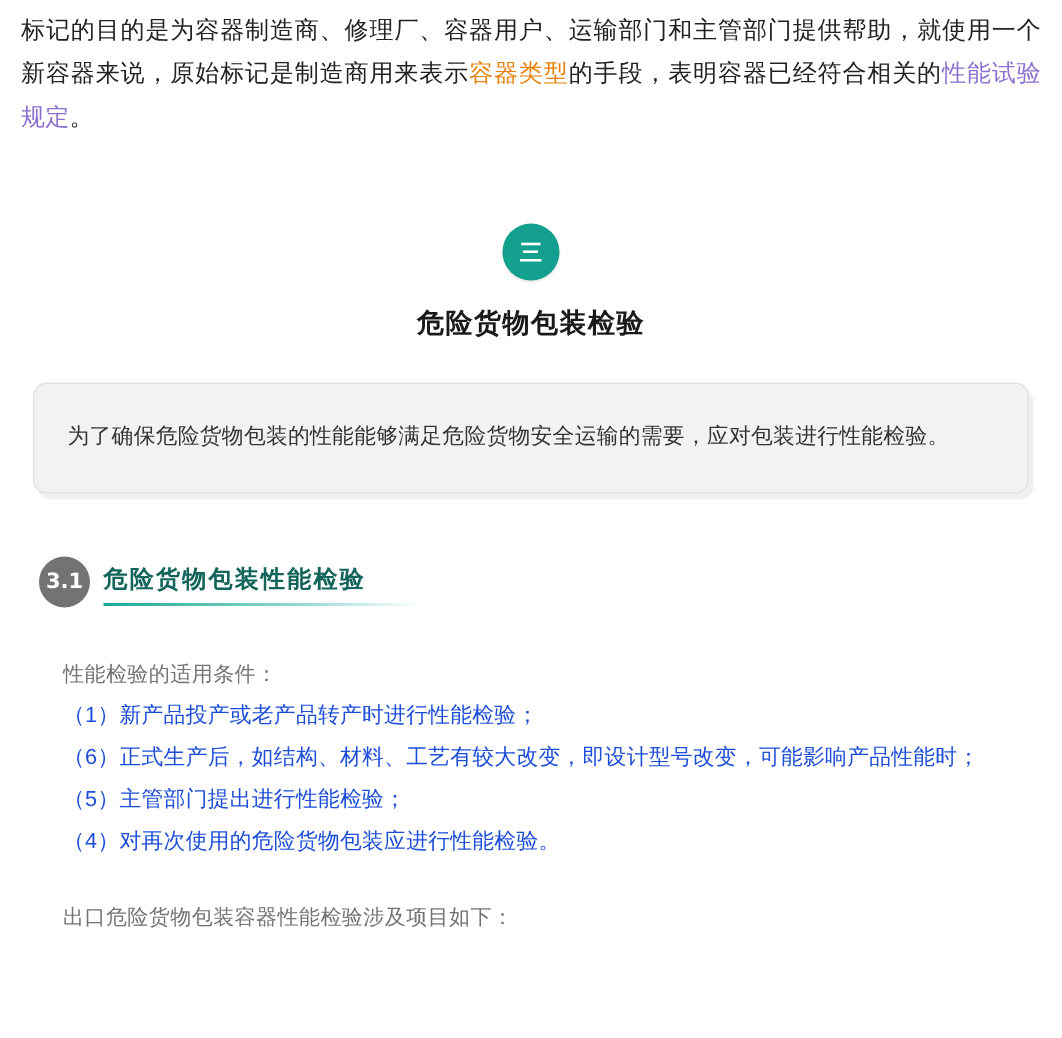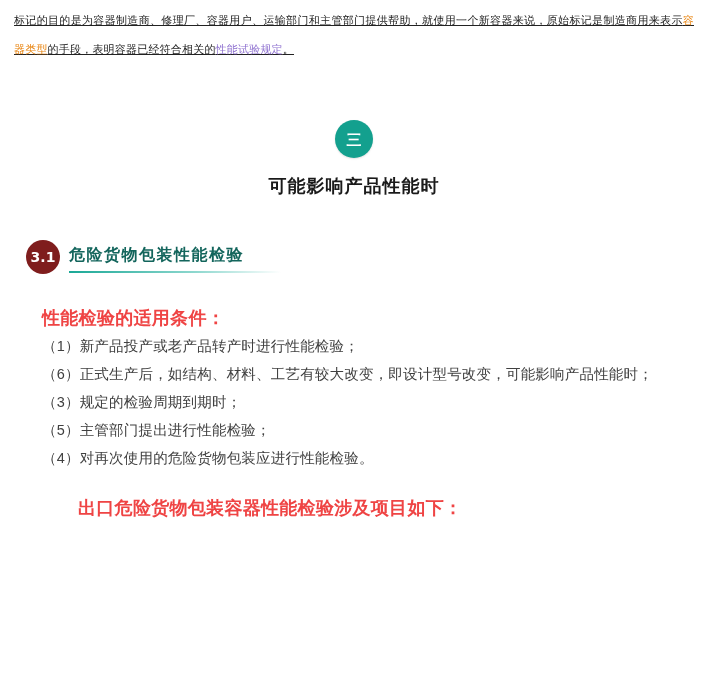--- a/index.html
+++ b/index.html
@@ -18,27 +18,26 @@
   .page {
     width: 708px;
     height: 692px;
     box-sizing: border-box;
     padding: 0 14px;
     position: relative;
   }
 
   
   .intro {
-    font-size: 11px;
+    font-size: 16px;
     line-height: 29px;
     color: #222;
     text-align: justify;
     margin: 6px 0 0 0;
     letter-spacing: 0.2px;
-    text-decoration: underline;
   }
   .intro .hl-orange {
     color: #e8820c;
   }
   .intro .hl-purple {
     color: #8d6fcf;
   }
 
   
   .chapter-block {
@@ -88,21 +87,21 @@
   
   .section {
     margin: 42px 0 0 12px;
     display: flex;
     align-items: flex-end;
   }
   .section-num {
     width: 34px;
     height: 34px;
     border-radius: 50%;
-    background: #7f1d1d;
+    background: #737373;
     color: #ffffff;
     font-size: 14px;
     font-weight: bold;
     display: flex;
     align-items: center;
     justify-content: center;
     flex: 0 0 auto;
     font-family: "DejaVu Sans", sans-serif;
   }
   .section-title-wrap {
@@ -122,66 +121,67 @@
     width: 212px;
     background: linear-gradient(to right, #1aa896 0%, #8fd8cf 60%, #ffffff 100%);
   }
 
   
   .body-block {
     margin: 30px 0 0 28px;
     width: 640px;
   }
   .body-head {
-    font-size: 18px;
-    font-weight: bold;
-    color: #ef4444;
+    font-size: 14px;
+    font-weight: normal;
+    color: #737373;
     line-height: 28px;
     letter-spacing: 0.3px;
   }
   .body-item {
     font-size: 14.5px;
-    color: #404040;
+    color: #1d4ed8;
     line-height: 28px;
     text-align: justify;
     letter-spacing: 0.2px;
   }
   .body-head.second {
     margin-top: 22px;
-    margin-left: 36px;
   }
 </style>
 </head>
 <body>
 
 <div class="page">
 
   <p class="intro">
     <span>标记的目的是为容器制造商、修理厂、容器用户、运输部门和主管部门提供帮助，就使用一个新容器来说，原始标记是制造商用来表示</span><span class="hl-orange">容器类型</span><span>的手段，表明容器已经符合相关的</span><span class="hl-purple">性能试验规定</span><span>。</span>
   </p>
 
   <div class="chapter-block">
     <div class="chapter-badge">
       <span>三</span>
     </div>
-    <div class="chapter-title">可能影响产品性能时</div>
+    <div class="chapter-title">危险货物包装检验</div>
   </div>
 
+  <div class="callout">
+    <div class="callout-text">为了确保危险货物包装的性能能够满足危险货物安全运输的需要，应对包装进行性能检验。</div>
+  </div>
 
   <div class="section">
     <div class="section-num">3.1</div>
     <div class="section-title-wrap">
       <div class="section-title">危险货物包装性能检验</div>
       <div class="section-rule"></div>
     </div>
   </div>
 
   <div class="body-block">
     <div class="body-head">性能检验的适用条件：</div>
     <div class="body-item">（1）新产品投产或老产品转产时进行性能检验；</div>
     <div class="body-item">（6）正式生产后，如结构、材料、工艺有较大改变，即设计型号改变，可能影响产品性能时；</div>
-    <div class="body-item">（3）规定的检验周期到期时；</div>
     <div class="body-item">（5）主管部门提出进行性能检验；</div>
     <div class="body-item">（4）对再次使用的危险货物包装应进行性能检验。</div>
     <div class="body-head second">出口危险货物包装容器性能检验涉及项目如下：</div>
   </div>
 
 </div>
 
 </body></html>

